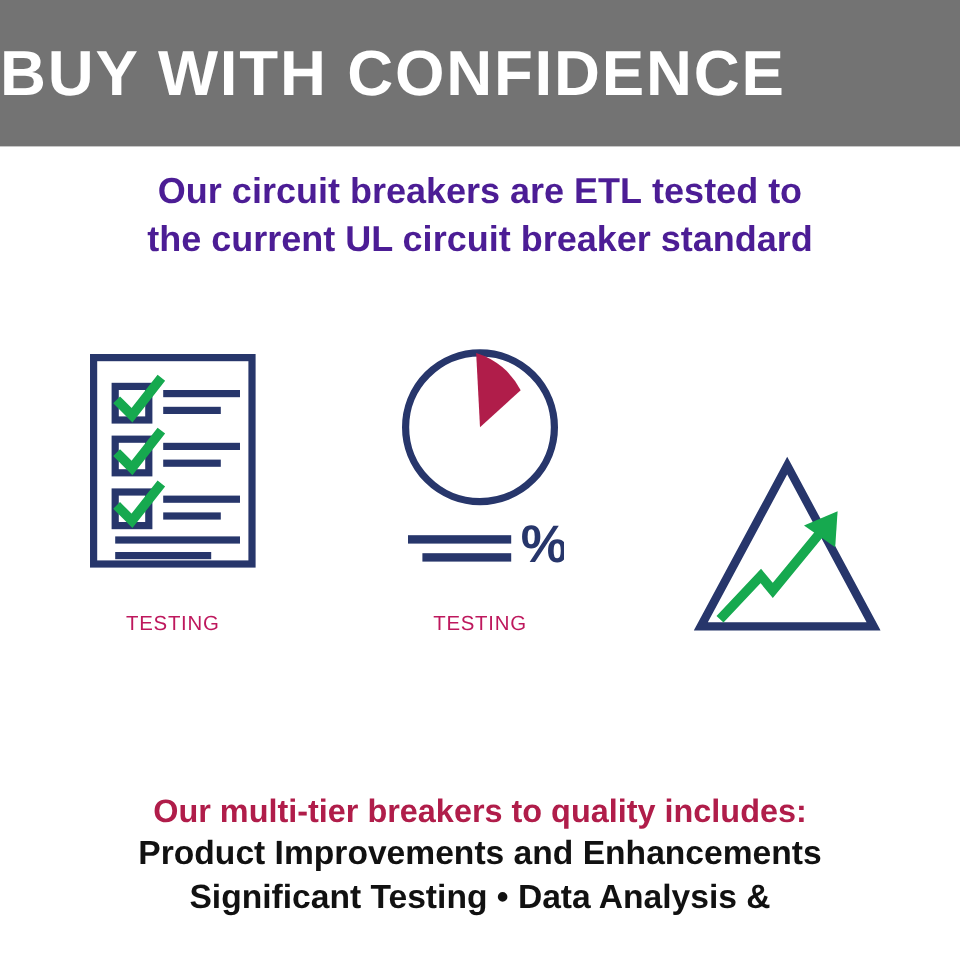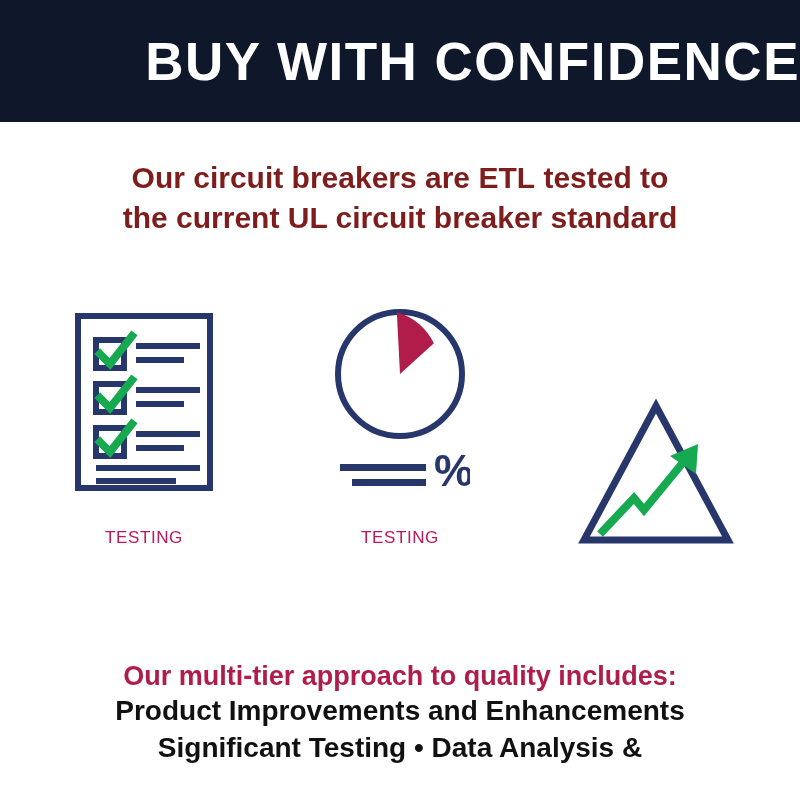--- a/index.html
+++ b/index.html
@@ -12,44 +12,43 @@
     height: 800px;
     font-family: "Liberation Sans", sans-serif;
     overflow: hidden;
     position: relative;
   }
 
   
   .header-banner {
     width: 800px;
     height: 122px;
-    background: #0f172a;
+    background: #737373;
     display: flex;
     align-items: center;
-    justify-content: flex-end;
+    justify-content: flex-start;
     box-sizing: border-box;
-    padding-left: 16px;
   }
   .header-title {
     color: #ffffff;
     font-size: 53px;
     font-weight: bold;
     letter-spacing: 1.5px;
     line-height: 1;
     white-space: nowrap;
     text-align: center;
     font-family: "Liberation Sans", sans-serif;
   }
 
   
   .subheading {
-    margin-top: 36px;
+    margin-top: 18px;
     padding: 0 40px;
     text-align: center;
-    color: #7f1d1d;
+    color: #4c1d95;
     font-size: 30px;
     line-height: 1.33;
     font-weight: 600;
     font-family: "Liberation Sans", sans-serif;
   }
   .subheading .em {
     font-weight: bold;
   }
 
   
@@ -174,16 +173,16 @@
 
         <path d="M22 136 L56 100 L66 112 L112 56" fill="none" stroke="#16a94f" stroke-width="8" stroke-linecap="butt" stroke-linejoin="miter"></path>
         <path d="M120 46 L118 76 L92 58 Z" fill="#16a94f"></path>
       </svg>
     </div>
   </div>
 
 </div>
 
 <div class="footer-block">
-  <div class="footer-lead">Our multi-tier approach to quality includes:</div>
+  <div class="footer-lead">Our multi-tier breakers to quality includes:</div>
   <div class="footer-line">Product Improvements and Enhancements</div>
   <div class="footer-line">Significant Testing • Data Analysis &amp;</div>
 </div>
 
 </body></html>

